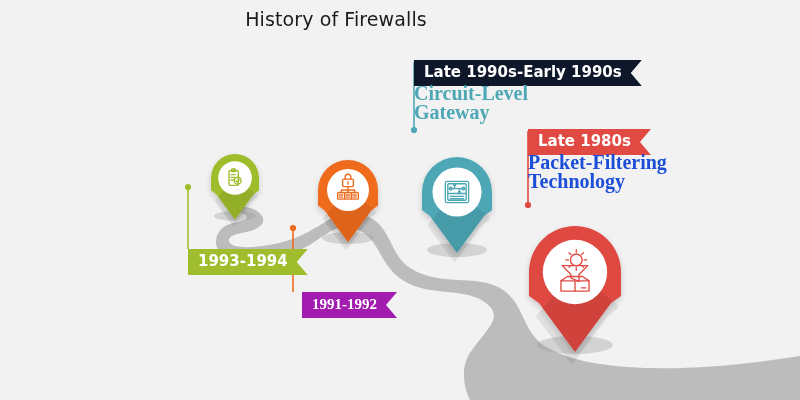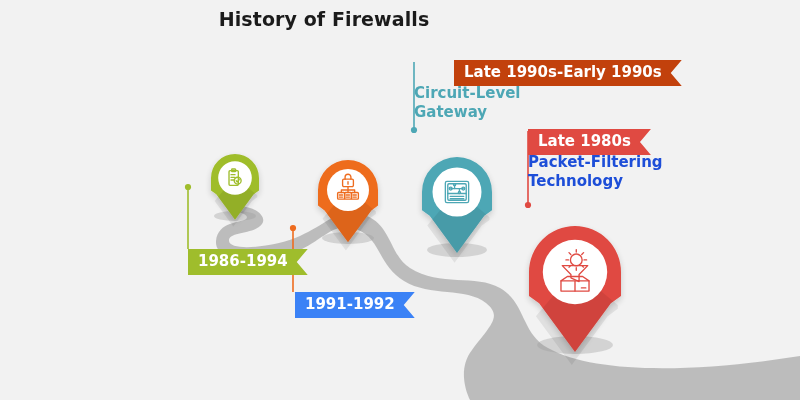--- a/index.html
+++ b/index.html
@@ -7,45 +7,46 @@
     width:800px;height:400px;
     background:#f2f2f2;
     font-family:"DejaVu Sans", sans-serif;
     overflow:hidden;
     position:relative;
   }
   #stage{position:absolute;left:0;top:0;width:800px;height:400px;}
 
   
   .title{
-    position:absolute;left:0;top:8px;width:648px;
+    position:absolute;left:12px;top:8px;width:648px;
     text-align:center;
-    font-size:19px;font-weight:bold;color:#1b1b1b;
+    font-size:19px;font-weight:normal;color:#1b1b1b;
     letter-spacing:.1px;
   }
 
   
   .layer{position:absolute;left:0;top:0;width:800px;height:400px;}
 
   
   .banner{
     position:absolute;
     color:#ffffff;
     font-weight:bold;
     font-size:15px;
     line-height:1;
     padding:5px 20px 6px 10px;
     white-space:nowrap;
   }
   .sub{
     position:absolute;
     font-weight:bold;
-    font-size:15px;
+    font-size:20px;
     line-height:19px;
     white-space:pre-line;
+    font-family:Liberation Serif, serif;
   }
 </style>
 </head>
 <body>
 
 <div id="stage">
 
   <div class="title">History of Firewalls</div>
 
   <svg class="layer" viewBox="0 0 800 400">
@@ -148,23 +149,23 @@
               <path d="M-11,7 L-6,3.5 H6 L11,7 V15 H-11 Z"></path>
               <path d="M-11,7 H11 M0,7 V15"></path>
               <path d="M5,12.5 H8.5"></path>
             </g>
           </g>
         </g>
       </g>
   </svg>
 
   <div id="text-group" class="layer">
-      <div class="banner" style="left: 188px; top: 249px; background: rgb(159, 189, 44); clip-path: polygon(0px 0px, 100% 0px, calc(100% - 11px) 50%, 100% 100%, 0px 100%);">1986-1994</div>
-      <div class="banner" style="left: 295px; top: 292px; background: #3b82f6; clip-path: polygon(0px 0px, 100% 0px, calc(100% - 11px) 50%, 100% 100%, 0px 100%);">1991-1992</div>
-      <div class="banner" style="left: 414px; top: 60px; background: #c2410c; clip-path: polygon(0px 0px, 100% 0px, calc(100% - 11px) 50%, 100% 100%, 0px 100%); margin-left: 40px;">Late 1990s-Early 1990s</div>
+      <div class="banner" style="left: 188px; top: 249px; background: rgb(159, 189, 44); clip-path: polygon(0px 0px, 100% 0px, calc(100% - 11px) 50%, 100% 100%, 0px 100%);">1993-1994</div>
+      <div class="banner" style="left: 302px; top: 292px; background: #a21caf; clip-path: polygon(0px 0px, 100% 0px, calc(100% - 11px) 50%, 100% 100%, 0px 100%); font-family: Liberation Serif, serif;">1991-1992</div>
+      <div class="banner" style="left: 414px; top: 60px; background: #0f172a; clip-path: polygon(0px 0px, 100% 0px, calc(100% - 11px) 50%, 100% 100%, 0px 100%);">Late 1990s-Early 1990s</div>
       <div class="sub" style="left: 414px; top: 84px; color: rgb(77, 167, 181);">Circuit-Level
 Gateway</div>
       <div class="banner" style="left: 528px; top: 129px; background: rgb(224, 74, 66); clip-path: polygon(0px 0px, 100% 0px, calc(100% - 11px) 50%, 100% 100%, 0px 100%);">Late 1980s</div>
       <div class="sub" style="left: 528px; top: 153px; color: #1d4ed8;">Packet-Filtering
 Technology</div>
     </div>
 
 </div>
 
 </body></html>

